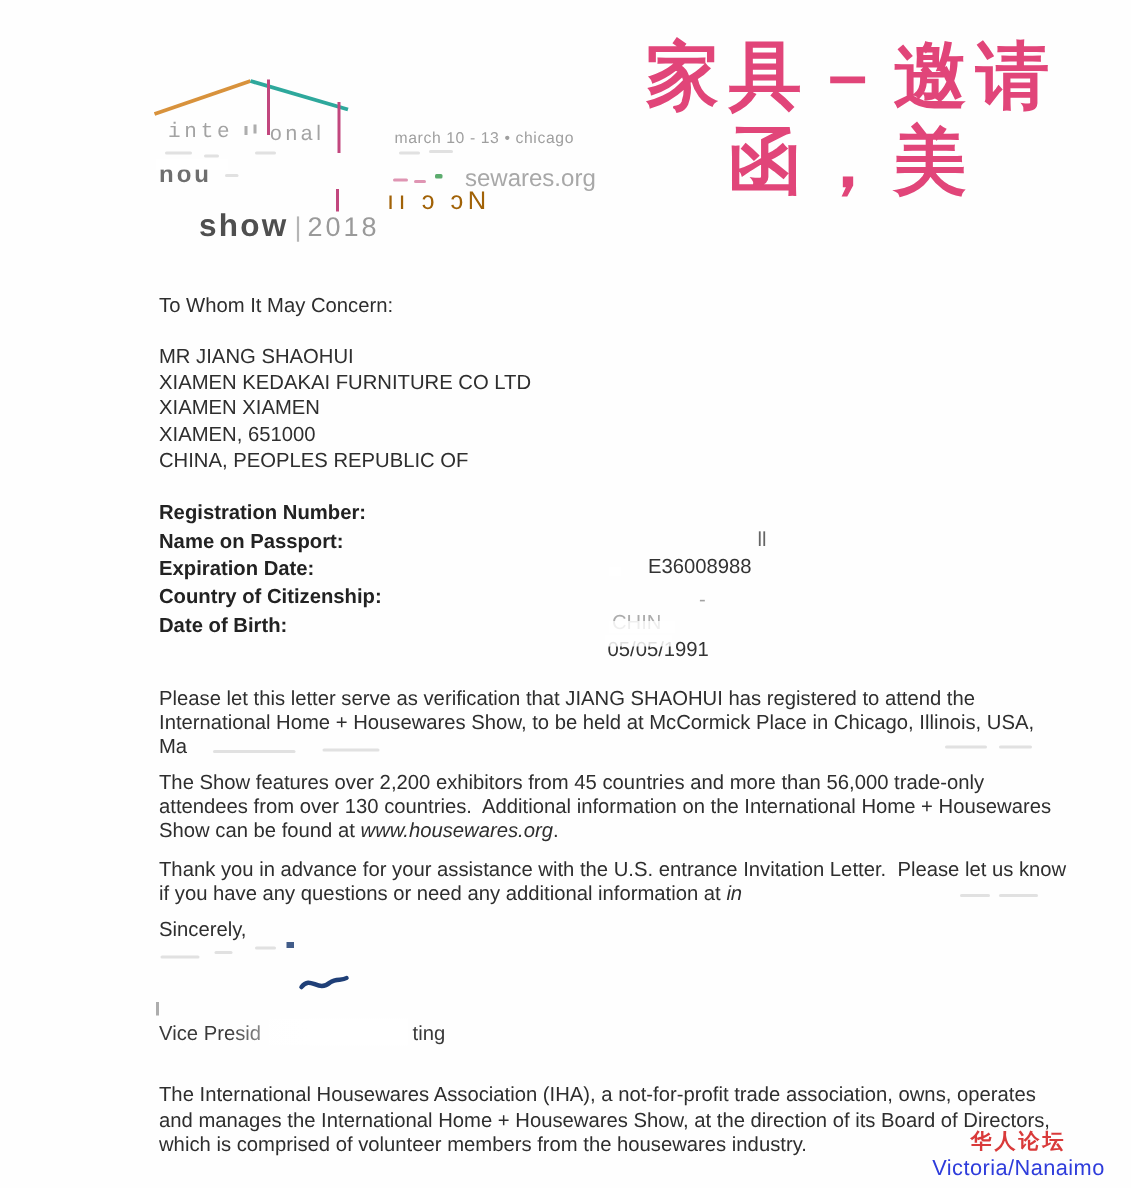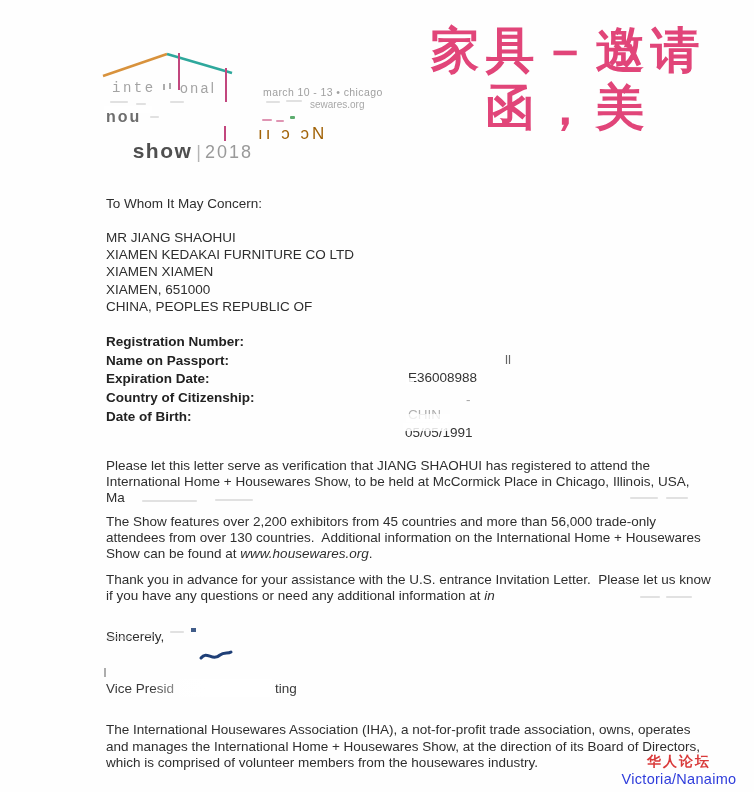--- a/index.html
+++ b/index.html
@@ -8,40 +8,40 @@
   .abs{position:absolute;}
   .line{white-space:pre;}
 
   
   .logo-frag{position:absolute;color:#a3a3a3;font-size:14px;letter-spacing:2.5px;}
   .logo-show-line{position:absolute;left:106px;top:121px;white-space:pre;}
   .logo-show{font-size:21px;font-weight:bold;color:#4f4f4f;letter-spacing:1.5px;}
   .logo-div{font-size:18px;color:#b5b5b5;padding:0 4px;}
   .logo-year{font-size:18px;color:#9a9a9a;letter-spacing:2px;}
   .logo-date{position:absolute;left:263px;top:86px;font-size:10.5px;color:#9f9f9f;letter-spacing:.4px;}
-  .logo-web{position:absolute;left:310px;top:99px;font-size:10px;color:#a8a8a8;}
+  .logo-web{position:absolute;left:310px;top:111px;font-size:16px;color:#a8a8a8;}
   .erased-right{position:absolute;left:258px;top:124px;font-size:17px;color:#a16207;letter-spacing:3px;}
   .erased-word{position:absolute;left:106px;top:108px;font-size:16px;font-weight:bold;color:#6e6e6e;letter-spacing:2px;}
   .smudge{position:absolute;background:#ffffff;}
   .ghost{position:absolute;background:#c9c9c9;opacity:.55;border-radius:1px;}
   .tick{position:absolute;background:#8a8a8a;opacity:.7;}
 
   
   .cn{position:absolute;left:392px;top:22px;width:352px;text-align:center;
       font-family:"DejaVu Sans",sans-serif;font-weight:bold;font-size:49px;
       line-height:57px;letter-spacing:6px;}
 
   
   .body-text{font-size:13.5px;line-height:16.2px;color:#2e2e2e;}
   .salutation{position:absolute;left:106px;top:196px;}
   .recipient{position:absolute;left:106px;top:229px;line-height:17.2px;}
   .fields{position:absolute;left:106px;top:333px;line-height:18.7px;font-weight:bold;color:#222;}
   .fieldval{position:absolute;font-size:13.5px;color:#333;}
   .para{position:absolute;left:106px;}
-  .closing{position:absolute;left:106px;top:612px;margin-top:17px;}
+  .closing{position:absolute;left:106px;top:612px;}
   .vice{position:absolute;left:106px;top:681px;color:#3a3a3a;}
   .vice-frag2{position:absolute;left:275px;top:681px;color:#3a3a3a;}
   .footer{position:absolute;left:106px;top:722px;line-height:16.6px;}
   em.doc-it{font-style:italic;}
 
   
   .wm{position:absolute;left:603px;top:751px;width:152px;text-align:center;}
   .wm-cn{font-family:"DejaVu Sans",sans-serif;font-size:14px;font-weight:bold;letter-spacing:2px;line-height:20px;}
   .wm-en{font-size:14.5px;line-height:17px;letter-spacing:.3px;}
 </style>
@@ -104,21 +104,21 @@
 
   <div class="fields body-text">
     <div class="line">Registration Number:</div>
     <div class="line">Name on Passport:</div>
     <div class="line">Expiration Date:</div>
     <div class="line">Country of Citizenship:</div>
     <div class="line">Date of Birth:</div>
   </div>
 
   <div class="fieldval" style="left:505px;top:352px;opacity:.75;">ll</div>
-  <div class="fieldval" style="left:408px;top:370px;">E36008988</div>
+  <div class="fieldval" style="left:432px;top:370px;">E36008988</div>
   <div class="smudge" style="left:406px;top:378px;width:8px;height:6px;opacity:.85;"></div>
   <div class="fieldval" style="left:466px;top:392px;opacity:.45;">-</div>
   <div class="fieldval" style="left:408px;top:407px;opacity:.4;">CHIN</div>
   <div class="smudge" style="left:406px;top:414px;width:44px;height:8px;opacity:.8;"></div>
   <div class="fieldval" style="left:405px;top:425px;">05/05/1991</div>
   <div class="smudge" style="left:403px;top:423px;width:45px;height:8px;opacity:.85;"></div>
 
   <div class="para body-text" style="top:458px;">
     <div class="line">Please let this letter serve as verification that JIANG SHAOHUI has registered to attend the</div>
     <div class="line">International Home + Housewares Show, to be held at McCormick Place in Chicago, Illinois, USA,</div>

